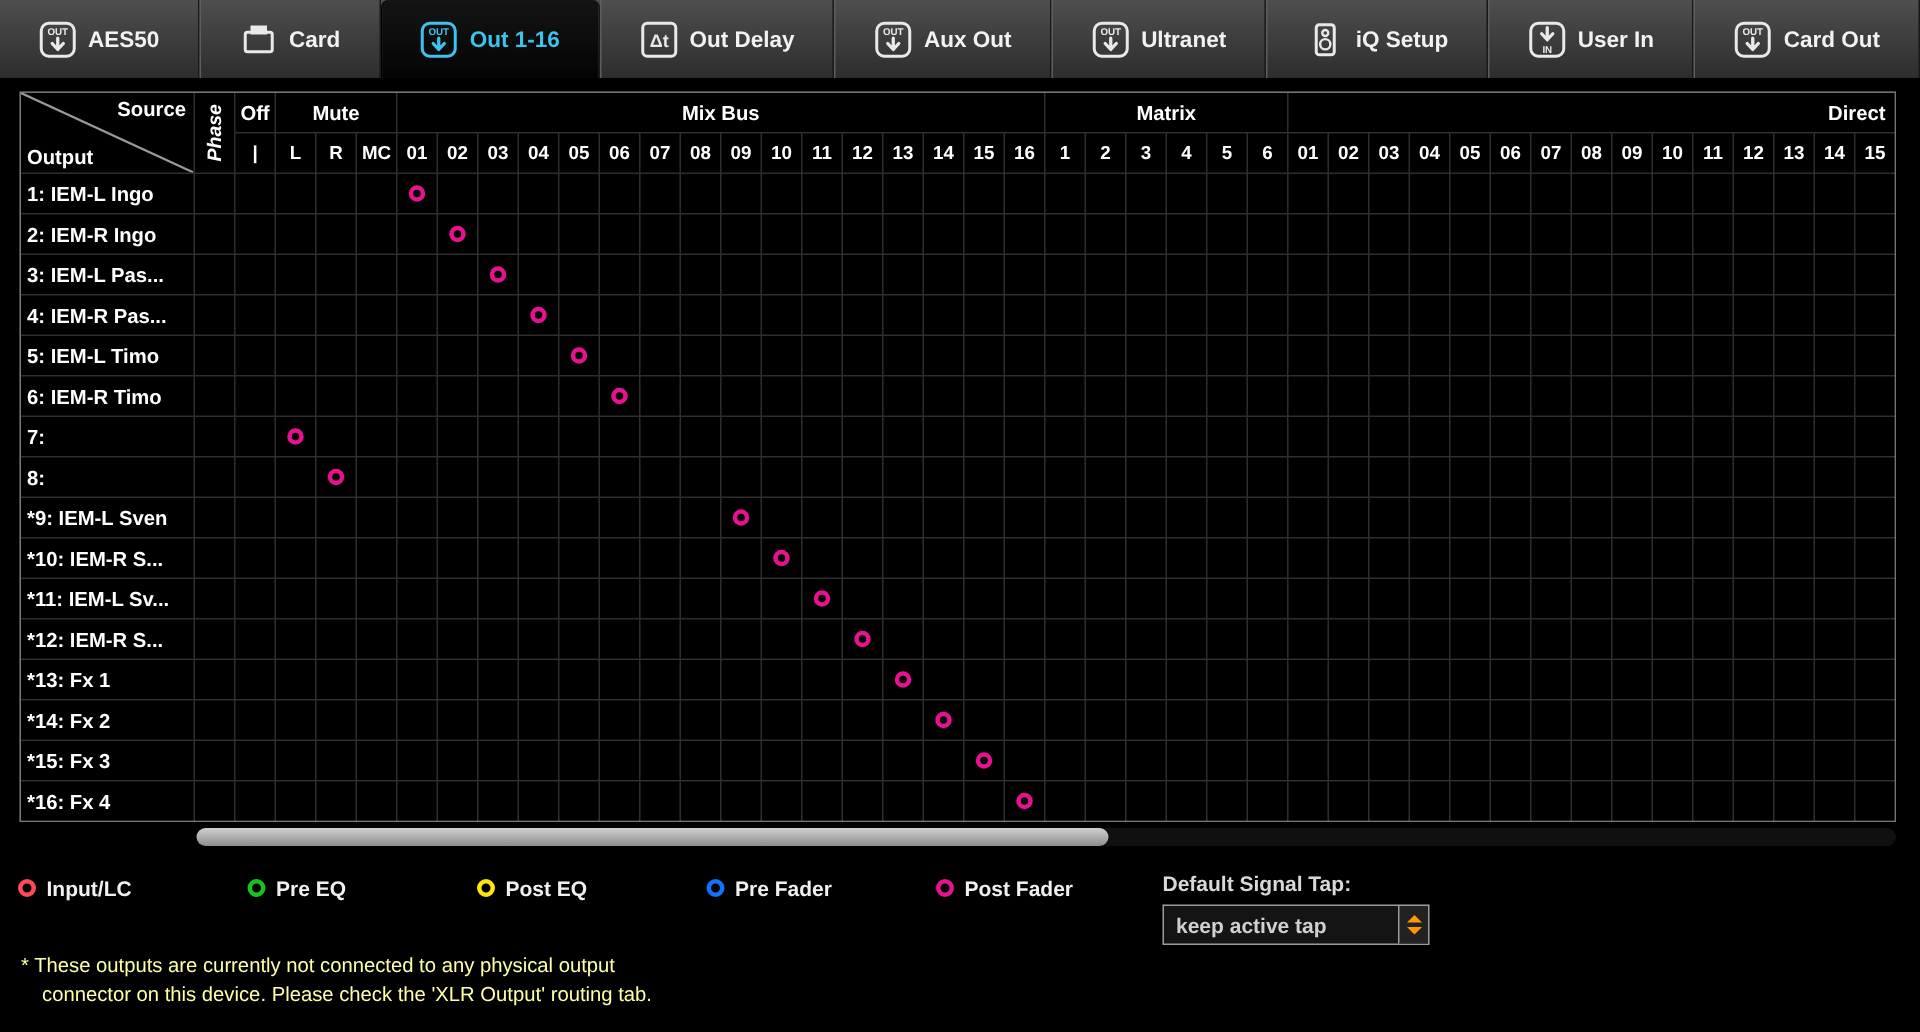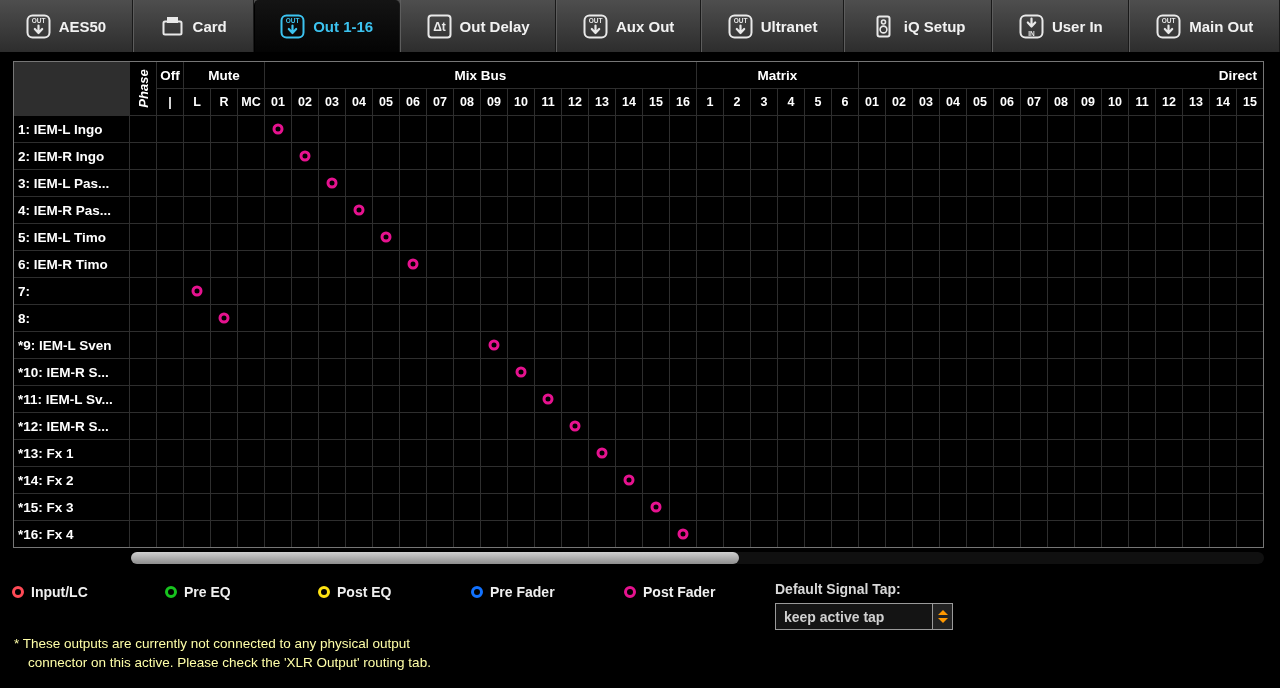--- a/index.html
+++ b/index.html
@@ -156,25 +156,32 @@
         <span class="tablabel">User In</span>
       </div>
       <div class="tab">
         <span class="tabicon">
           <svg width="25" height="25" viewBox="0 0 25 25">
             <rect x="1.5" y="1.5" width="22" height="22" rx="5" fill="none" stroke="#e9e9e9" stroke-width="2"></rect>
             <text x="12.5" y="9" font-size="6.5" font-weight="bold" fill="#e9e9e9" text-anchor="middle" font-family="Liberation Sans,sans-serif">OUT</text>
             <path d="M12.5 11.5 V18 M8.8 15 L12.5 19 L16.2 15" stroke="#e9e9e9" stroke-width="2.2" fill="none" stroke-linejoin="round" stroke-linecap="round"></path>
           </svg>
         </span>
-        <span class="tablabel">Main Out</span>
+        <span class="tablabel">Card Out</span>
       </div>
     </div>
 
   <div id="matrix">
+      <div class="corner" style="grid-area: 1 / 1 / 3;">
+        <svg width="115" height="53">
+          <line x1="0" y1="0" x2="115" y2="53" stroke="#9a9a9a" stroke-width="1.5"></line>
+        </svg>
+        <span class="src">Source</span>
+        <span class="out">Output</span>
+      </div>
       <div class="phasehead" style="grid-area: 1 / 2 / 3;">
         <span class="vert">Phase</span>
       </div>
       <div class="hcell group" style="grid-area: 1 / 3 / auto / span 1;">Off</div>
       <div class="hcell group" style="grid-area: 1 / 4 / auto / span 3;">Mute</div>
       <div class="hcell group" style="grid-area: 1 / 7 / auto / span 16;">Mix Bus</div>
       <div class="hcell group" style="grid-area: 1 / 23 / auto / span 6;">Matrix</div>
       <div class="hcell group right" style="grid-area: 1 / 29 / auto / span 15;">Direct</div>
       <div class="hcell colid" style="grid-area: 2 / 3;">|</div>
       <div class="hcell colid" style="grid-area: 2 / 4;">L</div>
@@ -974,15 +981,15 @@
       <span class="dt-value">keep active tap</span>
       <span class="dt-spinner">
         <span class="arrow up"></span>
         <span class="arrow down"></span>
       </span>
     </div>
   </div>
 
   <div id="footnote">
     <div>* These outputs are currently not connected to any physical output</div>
-    <div class="indent">connector on this active. Please check the 'XLR Output' routing tab.</div>
+    <div class="indent">connector on this device. Please check the 'XLR Output' routing tab.</div>
   </div>
 </div>
 
 </body></html>

